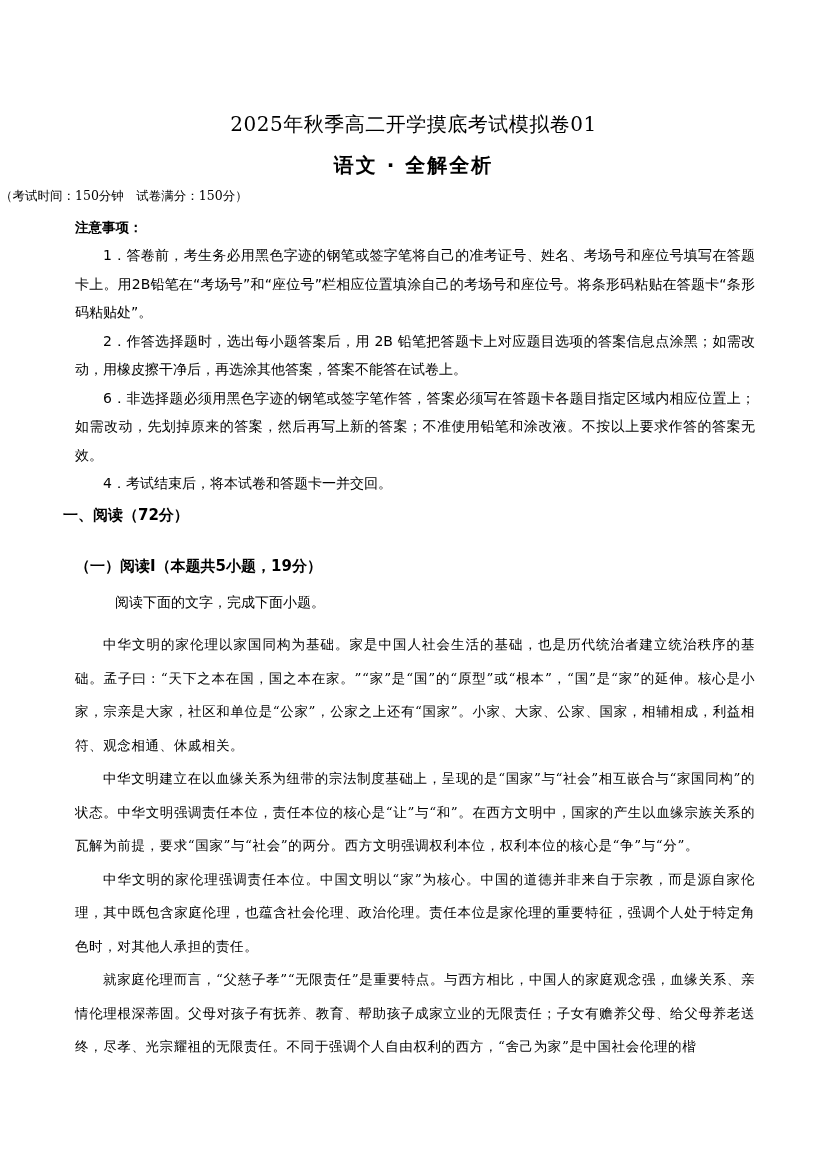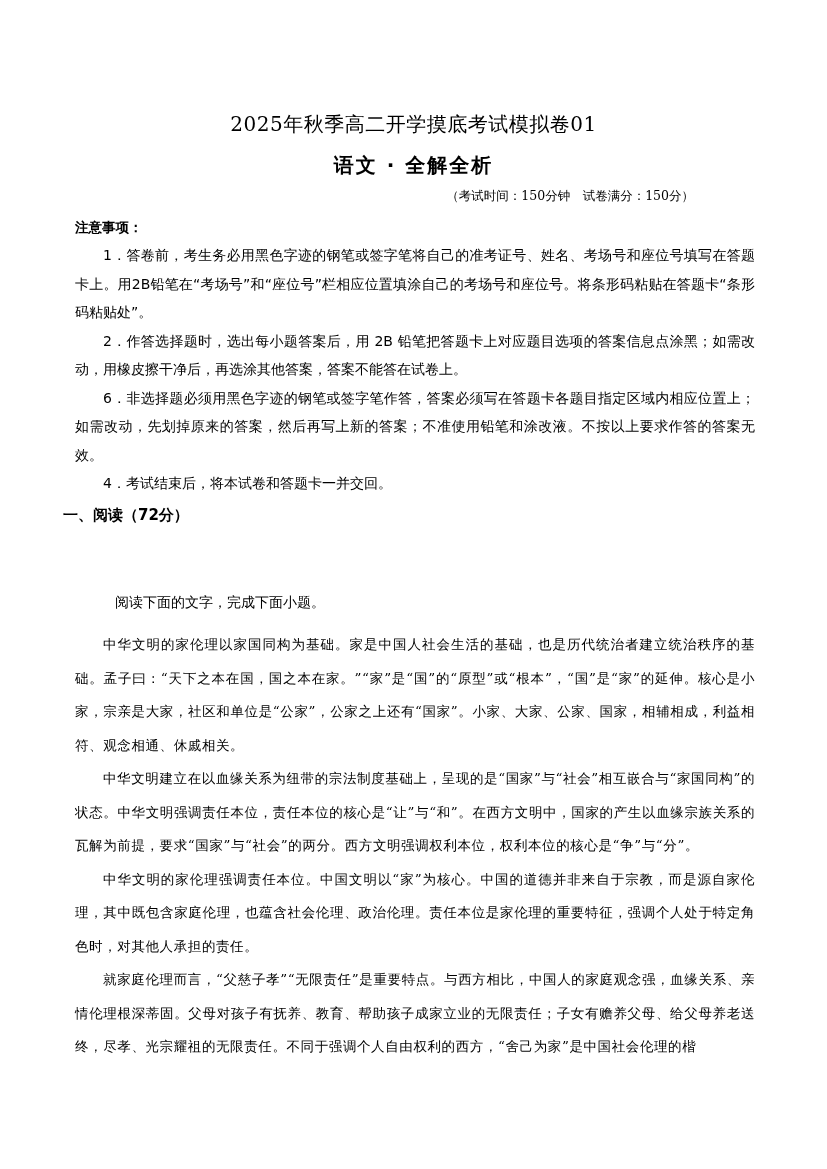--- a/index.html
+++ b/index.html
@@ -7,21 +7,21 @@
   .page { position: absolute; left: 0; top: 0; width: 827px; height: 1169px; background: #fff; }
   .title {
     position: absolute; left: 0; width: 827px; top: 111px; text-align: center;
     font-family: "DejaVu Serif", serif; font-size: 20px; font-weight: normal; letter-spacing: 0.5px;
   }
   .subtitle {
     position: absolute; left: 0; width: 827px; top: 152px; text-align: center;
     font-family: "DejaVu Sans", sans-serif; font-size: 20px; font-weight: bold; letter-spacing: 2px;
   }
   .exam-info {
-    position: absolute; left: 0; width: 694px; top: 188px; text-align: right;
+    position: absolute; left: 0; width: 694px; top: 188px; text-align: left;
     font-family: "DejaVu Serif", serif; font-size: 12.5px;
   }
   .notes-heading {
     position: absolute; left: 75px; top: 219px;
     font-family: "DejaVu Sans", sans-serif; font-size: 13.5px; font-weight: bold;
   }
   .notes {
     position: absolute; left: 75px; top: 241px; width: 680px;
     font-family: "DejaVu Sans", sans-serif; font-size: 14px; line-height: 28.5px;
     text-align: justify;
@@ -56,20 +56,21 @@
 
   <div class="notes-heading">注意事项：</div>
   <div class="notes">
     <p>1．答卷前，考生务必用黑色字迹的钢笔或签字笔将自己的准考证号、姓名、考场号和座位号填写在答题卡上。用2B铅笔在“考场号”和“座位号”栏相应位置填涂自己的考场号和座位号。将条形码粘贴在答题卡“条形码粘贴处”。</p>
     <p>2．作答选择题时，选出每小题答案后，用 2B 铅笔把答题卡上对应题目选项的答案信息点涂黑；如需改动，用橡皮擦干净后，再选涂其他答案，答案不能答在试卷上。</p>
     <p>6．非选择题必须用黑色字迹的钢笔或签字笔作答，答案必须写在答题卡各题目指定区域内相应位置上；如需改动，先划掉原来的答案，然后再写上新的答案；不准使用铅笔和涂改液。不按以上要求作答的答案无效。</p>
     <p>4．考试结束后，将本试卷和答题卡一并交回。</p>
   </div>
 
   <div class="section-heading">一、阅读（72分）</div>
+  <div class="sub-heading">（一）阅读Ⅰ（本题共5小题，19分）</div>
   <div class="instruction">阅读下面的文字，完成下面小题。</div>
 
   <div class="passage">
     <p>中华文明的家伦理以家国同构为基础。家是中国人社会生活的基础，也是历代统治者建立统治秩序的基础。孟子曰：“天下之本在国，国之本在家。”“家”是“国”的“原型”或“根本”，“国”是“家”的延伸。核心是小家，宗亲是大家，社区和单位是“公家”，公家之上还有“国家”。小家、大家、公家、国家，相辅相成，利益相符、观念相通、休戚相关。</p>
     <p>中华文明建立在以血缘关系为纽带的宗法制度基础上，呈现的是“国家”与“社会”相互嵌合与“家国同构”的状态。中华文明强调责任本位，责任本位的核心是“让”与“和”。在西方文明中，国家的产生以血缘宗族关系的瓦解为前提，要求“国家”与“社会”的两分。西方文明强调权利本位，权利本位的核心是“争”与“分”。</p>
     <p>中华文明的家伦理强调责任本位。中国文明以“家”为核心。中国的道德并非来自于宗教，而是源自家伦理，其中既包含家庭伦理，也蕴含社会伦理、政治伦理。责任本位是家伦理的重要特征，强调个人处于特定角色时，对其他人承担的责任。</p>
     <p>就家庭伦理而言，“父慈子孝”“无限责任”是重要特点。与西方相比，中国人的家庭观念强，血缘关系、亲情伦理根深蒂固。父母对孩子有抚养、教育、帮助孩子成家立业的无限责任；子女有赡养父母、给父母养老送终，尽孝、光宗耀祖的无限责任。不同于强调个人自由权利的西方，“舍己为家”是中国社会伦理的楷</p>
   </div>
 </div>
 

